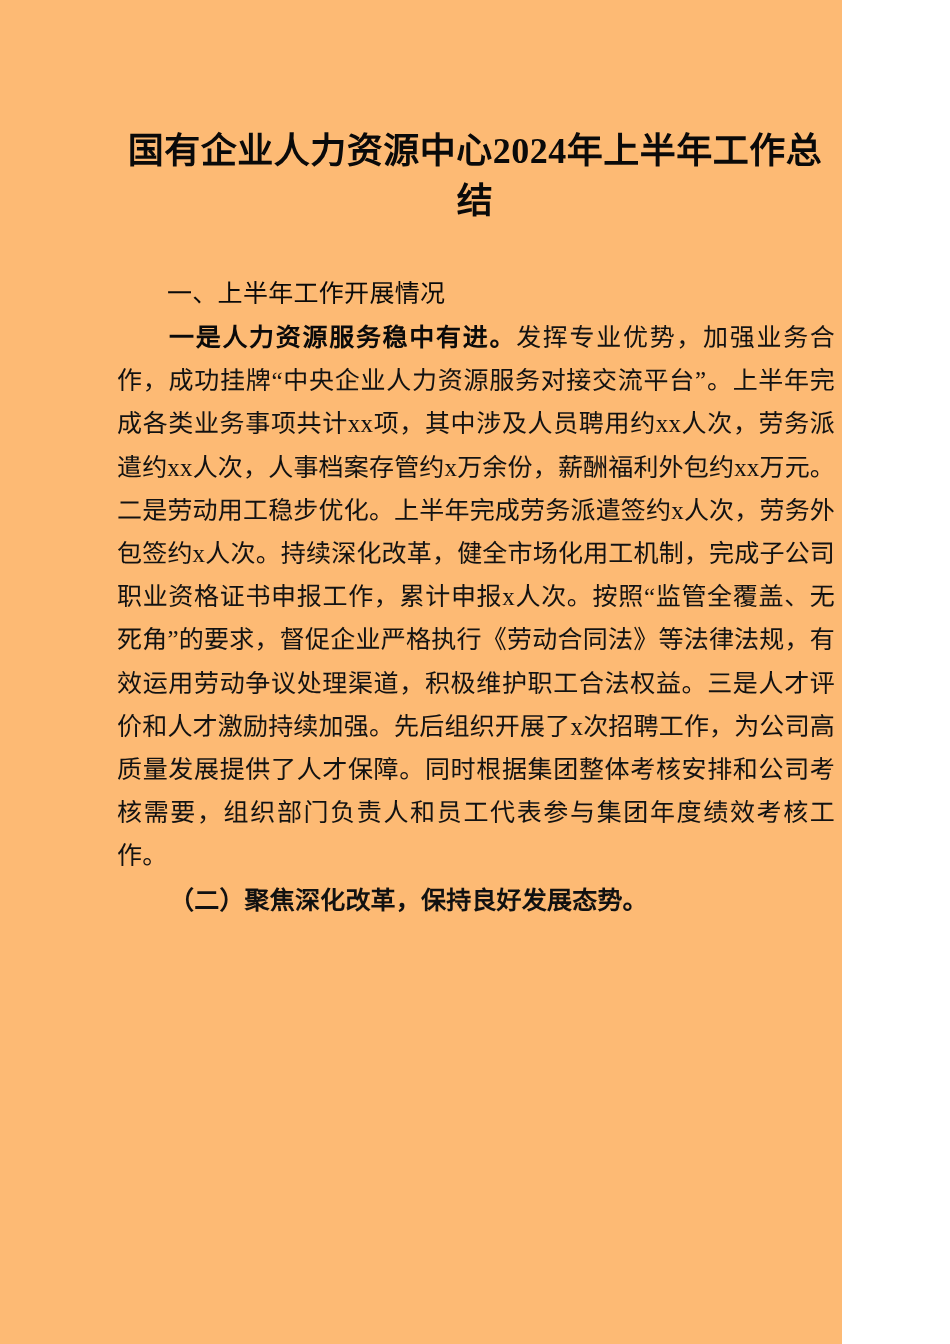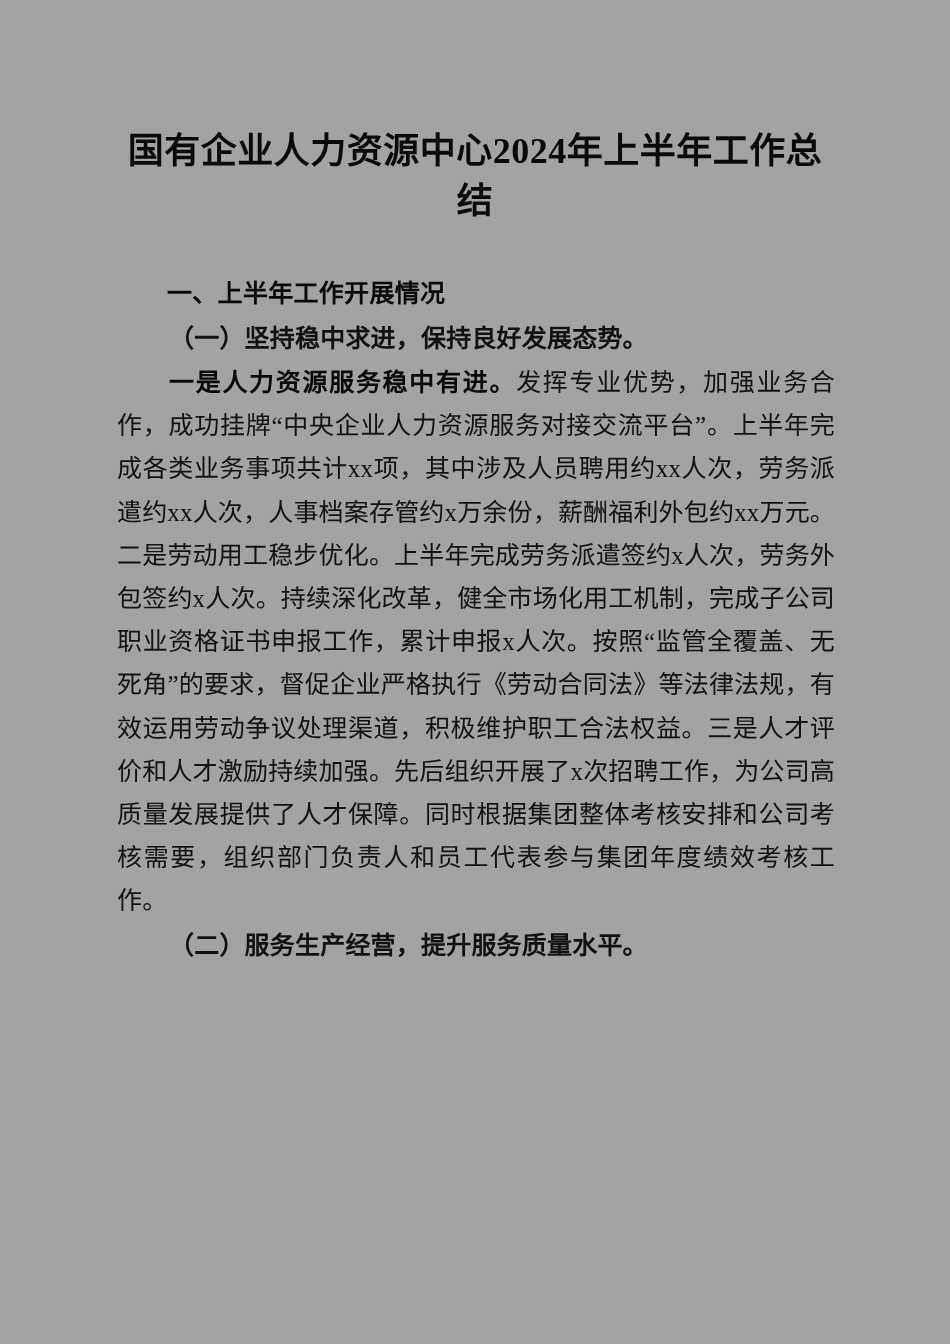--- a/index.html
+++ b/index.html
@@ -4,23 +4,23 @@
 <title>国有企业人力资源中心2024年上半年工作总结</title>
 <style>
   html, body {
     margin: 0;
     padding: 0;
     background: #ffffff;
   }
 
   .page {
     position: relative;
-    width: 950px;
+    width: 842px;
     height: 1344px;
-    background: #a3a3a3;
+    background: #fdba74;
     box-sizing: border-box;
     overflow: hidden;
     font-family: "Liberation Serif", "DejaVu Serif", serif;
     color: #000000;
   }
 
   
   .doc-title {
     position: absolute;
     left: 117px;
@@ -39,21 +39,21 @@
   .body-block {
     position: absolute;
     left: 117px;
     top: 272px;
     width: 718px;
   }
 
   
   .h1-sec {
     font-family: "Liberation Sans", "DejaVu Sans", sans-serif;
-    font-weight: 700;
+    font-weight: 400;
     font-size: 25px;
     line-height: 43px;
     text-indent: 50px;
     letter-spacing: 0.3px;
     margin: 0 0 1px 0;
     color: #0a0a0a;
   }
 
   
   .h2-sec {
@@ -91,22 +91,21 @@
 <body>
 
 <div class="page">
 
   <div class="doc-title">国有企业人力资源中心2024年上半年工作总结</div>
 
   <div class="body-block">
 
     <p class="h1-sec">一、上半年工作开展情况</p>
 
-    <p class="h2-sec">（一）坚持稳中求进，保持良好发展态势。</p>
 
     <p class="para"><span class="lead">一是人力资源服务稳中有进。</span><span>发挥专业优势，加强业务合作，成功挂牌“中央企业人力资源服务对接交流平台”。上半年完成各类业务事项共计xx项，其中涉及人员聘用约xx人次，劳务派遣约xx人次，人事档案存管约x万余份，薪酬福利外包约xx万元。二是劳动用工稳步优化。上半年完成劳务派遣签约x人次，劳务外包签约x人次。持续深化改革，健全市场化用工机制，完成子公司职业资格证书申报工作，累计申报x人次。按照“监管全覆盖、无死角”的要求，督促企业严格执行《劳动合同法》等法律法规，有效运用劳动争议处理渠道，积极维护职工合法权益。三是人才评价和人才激励持续加强。先后组织开展了x次招聘工作，为公司高质量发展提供了人才保障。同时根据集团整体考核安排和公司考核需要，组织部门负责人和员工代表参与集团年度绩效考核工作。</span></p>
 
-    <p class="h2-sec">（二）服务生产经营，提升服务质量水平。</p>
+    <p class="h2-sec">（二）聚焦深化改革，保持良好发展态势。</p>
 
 
   </div>
 
 </div>
 
 </body></html>

